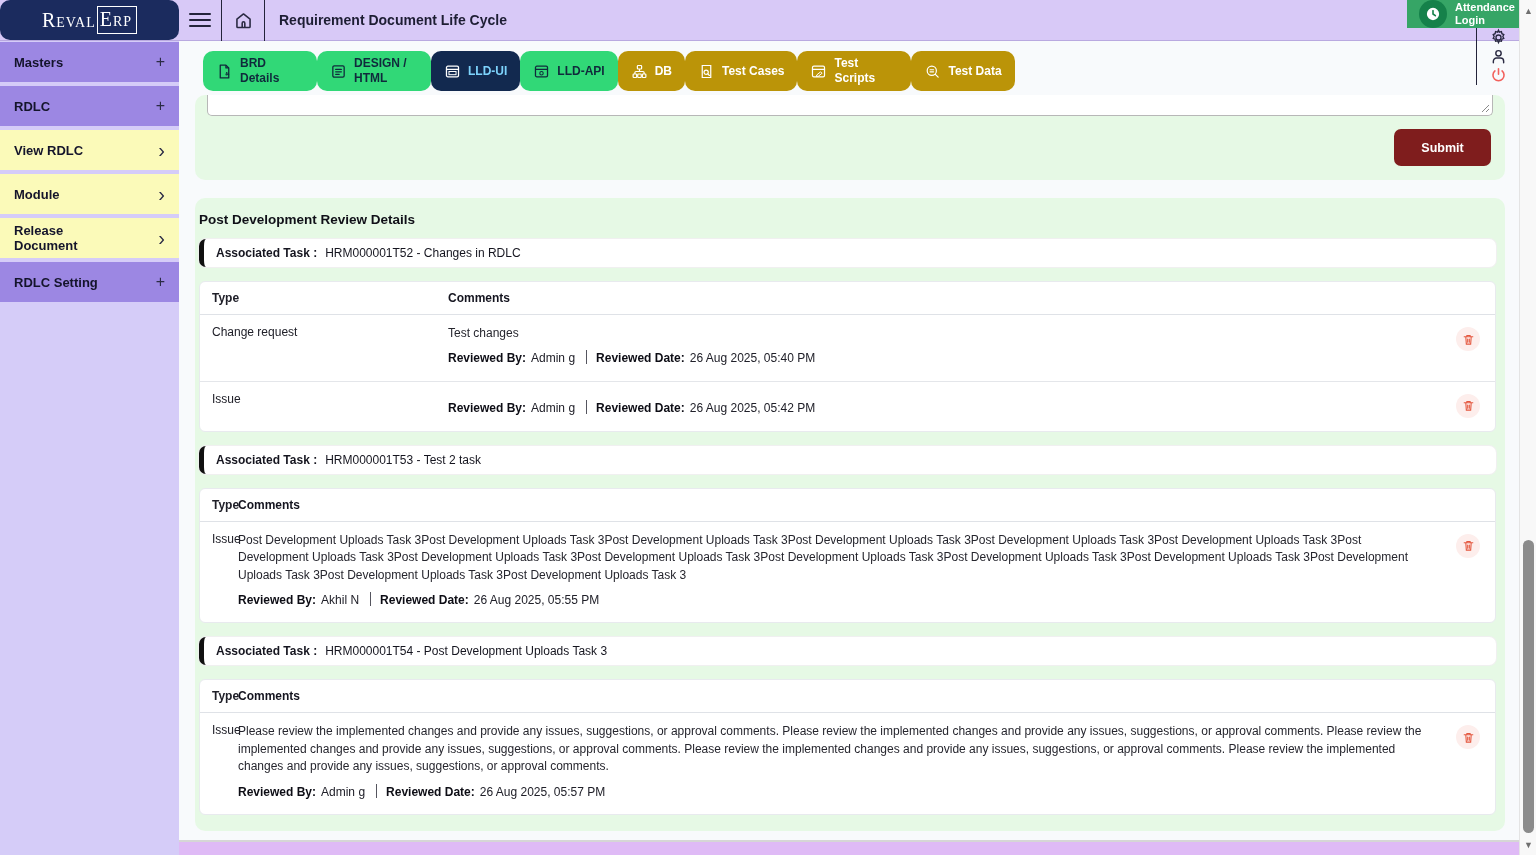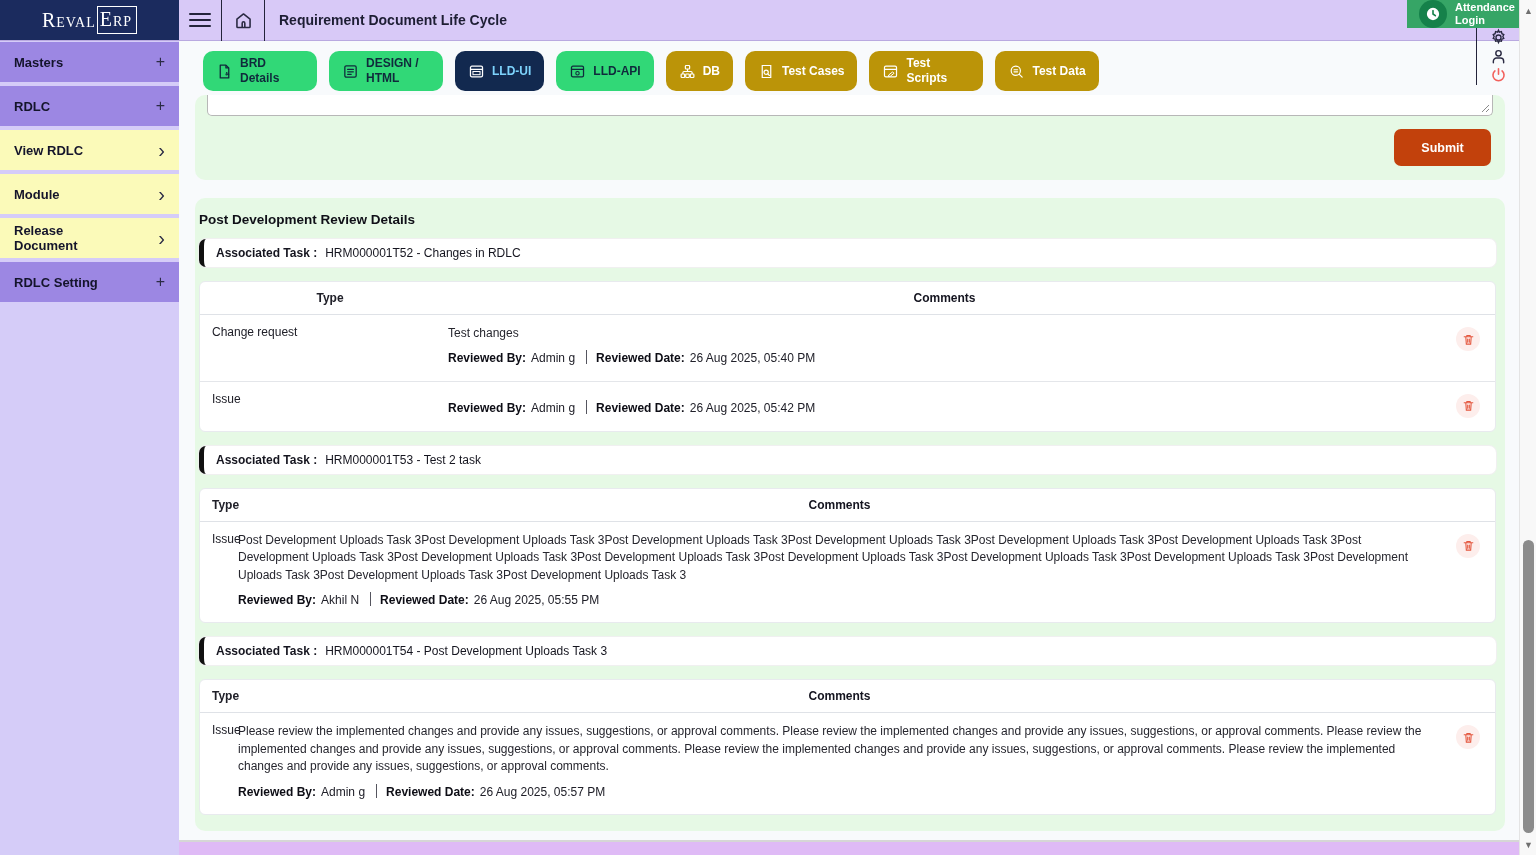--- a/index.html
+++ b/index.html
@@ -1,21 +1,21 @@
 <!DOCTYPE html>
 <html><head>
 <meta charset="utf-8">
 <style>
   * { margin:0; padding:0; box-sizing:border-box; }
   html,body { width:1536px; height:855px; overflow:hidden; }
   body { font-family:"Liberation Sans", sans-serif; background:#f7f9fb; color:#15151f; position:relative; }
 
   
   .topbar { position:absolute; top:0; left:0; width:1519px; height:41px; background:#d8c9f7; display:flex; align-items:stretch; border-bottom:1px solid #b9a9e0; z-index:5; }
-  .logo-box { width:179px; background:#1b2b5e; display:flex; align-items:center; justify-content:center; flex:none; }
+  .logo-box { width:179px; background:#1b2b5e; display:flex; align-items:center; justify-content:center; flex:none;border-radius:10px; }
   .logo-text { color:#fff; font-family:"Liberation Serif", serif; font-variant:small-caps; font-size:20px; letter-spacing:1px; display:flex; align-items:center; }
   .logo-erp { border:1px solid #fff; padding:1px 4px 2px 2px; margin-left:1px; }
   .tb-left { display:flex; align-items:center; }
   .tb-btn { width:42px; height:41px; display:flex; align-items:center; justify-content:center; background:transparent; border:none; cursor:pointer; }
   .vdiv { width:1px; height:41px; background:#23233a; }
   .hamburger { width:22px; }
   .hamburger div { height:2.5px; background:#23233a; border-radius:2px; margin:3.5px 0; }
   .page-title { font-size:14px; font-weight:700; color:#1d1d33; margin-left:14px; }
   .tb-right { margin-left:auto; display:flex; align-items:flex-end;flex-direction:column; }
   .attendance { background:#36a566; border:none; display:flex; align-items:center; gap:8px; padding:0 12px; cursor:pointer; width:112px; }
@@ -27,43 +27,43 @@
   .sidebar { position:absolute; top:41px; left:0; width:179px; height:814px; background:#d5ccf8; padding-top:1px; }
   .side-item { height:40px; margin-bottom:4px; display:flex; align-items:center; justify-content:space-between; padding:0 14px; font-size:13px; font-weight:700; cursor:pointer;gap:41px; }
   .side-item.purple { background:#9c87e3; color:#14142b; }
   .side-item.yellow { background:#fbfab9; color:#14142b; }
   .side-glyph { font-size:16px; font-weight:400; color:#2b2b45; }
   .side-chev { font-size:20px; line-height:1; font-weight:400; }
 
   
   .content { position:absolute; top:41px; left:179px; width:1340px; height:814px; background:#f8fafc; overflow:hidden; }
 
-  .tabs { display:flex; gap:12px; margin:10px 0 0 24px; }
+  .tabs { display:flex; margin:10px 0 0 24px; }
   .tab { display:flex; align-items:center; gap:7px; border:none; border-radius:10px; padding:6px 13px; height:40px; font-size:12px; font-weight:600; cursor:pointer; font-family:"Liberation Sans", sans-serif; }
   .tab .tlabel { text-align:left; max-width:64px; line-height:1.25; }
   .tab.green { background:#31d877; color:#102a3c; }
   .tab.navy { background:#12294f; color:#7dd3fc; }
   .tab.gold { background:#bb9408; color:#fff; }
   .tab svg { flex:none; }
 
   .card { background:#e6f9e5; border-radius:10px; margin-left:16px; margin-right:14px; }
   .card-top { margin-top:4px; padding:0 12px 14px; overflow:hidden; }
   .textarea-strip { background:#fff; height:21px; border:1px solid #b7b7b7; border-top:none; border-radius:0 0 5px 5px; position:relative; cursor:text; }
   .resize-glyph { position:absolute; right:2px; bottom:2px; }
   .submit-row { display:flex; justify-content:flex-end; padding:13px 2px 0; }
   .btn { border:none; border-radius:7px; height:37px; font-size:12.5px; font-weight:600; cursor:pointer; font-family:"Liberation Sans", sans-serif; }
-  .btn-submit { background:#c2410c; color:#fff; width:97px; }
+  .btn-submit { background:#7f1d1d; color:#fff; width:97px; }
 
   .card-review { margin-top:18px; padding:12px 9px 16px 4px; }
   .review-heading { font-size:13.5px; font-weight:700; color:#101018; margin:2px 0 12px 0; }
   .task-bar { background:#fff; border-left:5px solid #101010; border-radius:7px; height:28px; display:flex; align-items:center; padding:0 12px; font-size:12px; margin-bottom:14px; box-shadow:0 0 0 1px #f0f0f0; }
   .task-bar b { margin-right:8px; }
 
   .rtable { background:#fff; border:1px solid #e8eaee; border-radius:6px; margin-bottom:14px; font-size:12px; }
-  .thead { display:grid; padding:9px 0; border-bottom:1px solid #dfe2e7; font-weight:700; color:#14141f;text-align:center; }
+  .thead { display:grid; padding:9px 0; border-bottom:1px solid #dfe2e7; font-weight:700; color:#14141f; }
   .trow { display:grid; padding:10px 0 13px; }
   .trow + .trow { border-top:1px solid #e4e6ea; }
   .cols-wide { grid-template-columns:248px 1fr 54px; }
   .cols-narrow { grid-template-columns:38px 1fr 54px; }
   .cell-type { padding-left:12px; color:#202029; }
   .cell-comments { color:#26262e; line-height:1.45; padding-right:6px; }
   .reviewed-line { margin-top:8px; display:flex; align-items:flex-start; color:#202029; }
   .reviewed-line b { color:#0d0d15; }
   .rv-sep { width:1px; height:14px; background:#55555f; margin:0 9px; display:inline-block; }
   .rv-val { margin-left:5px; margin-right:2px; }

